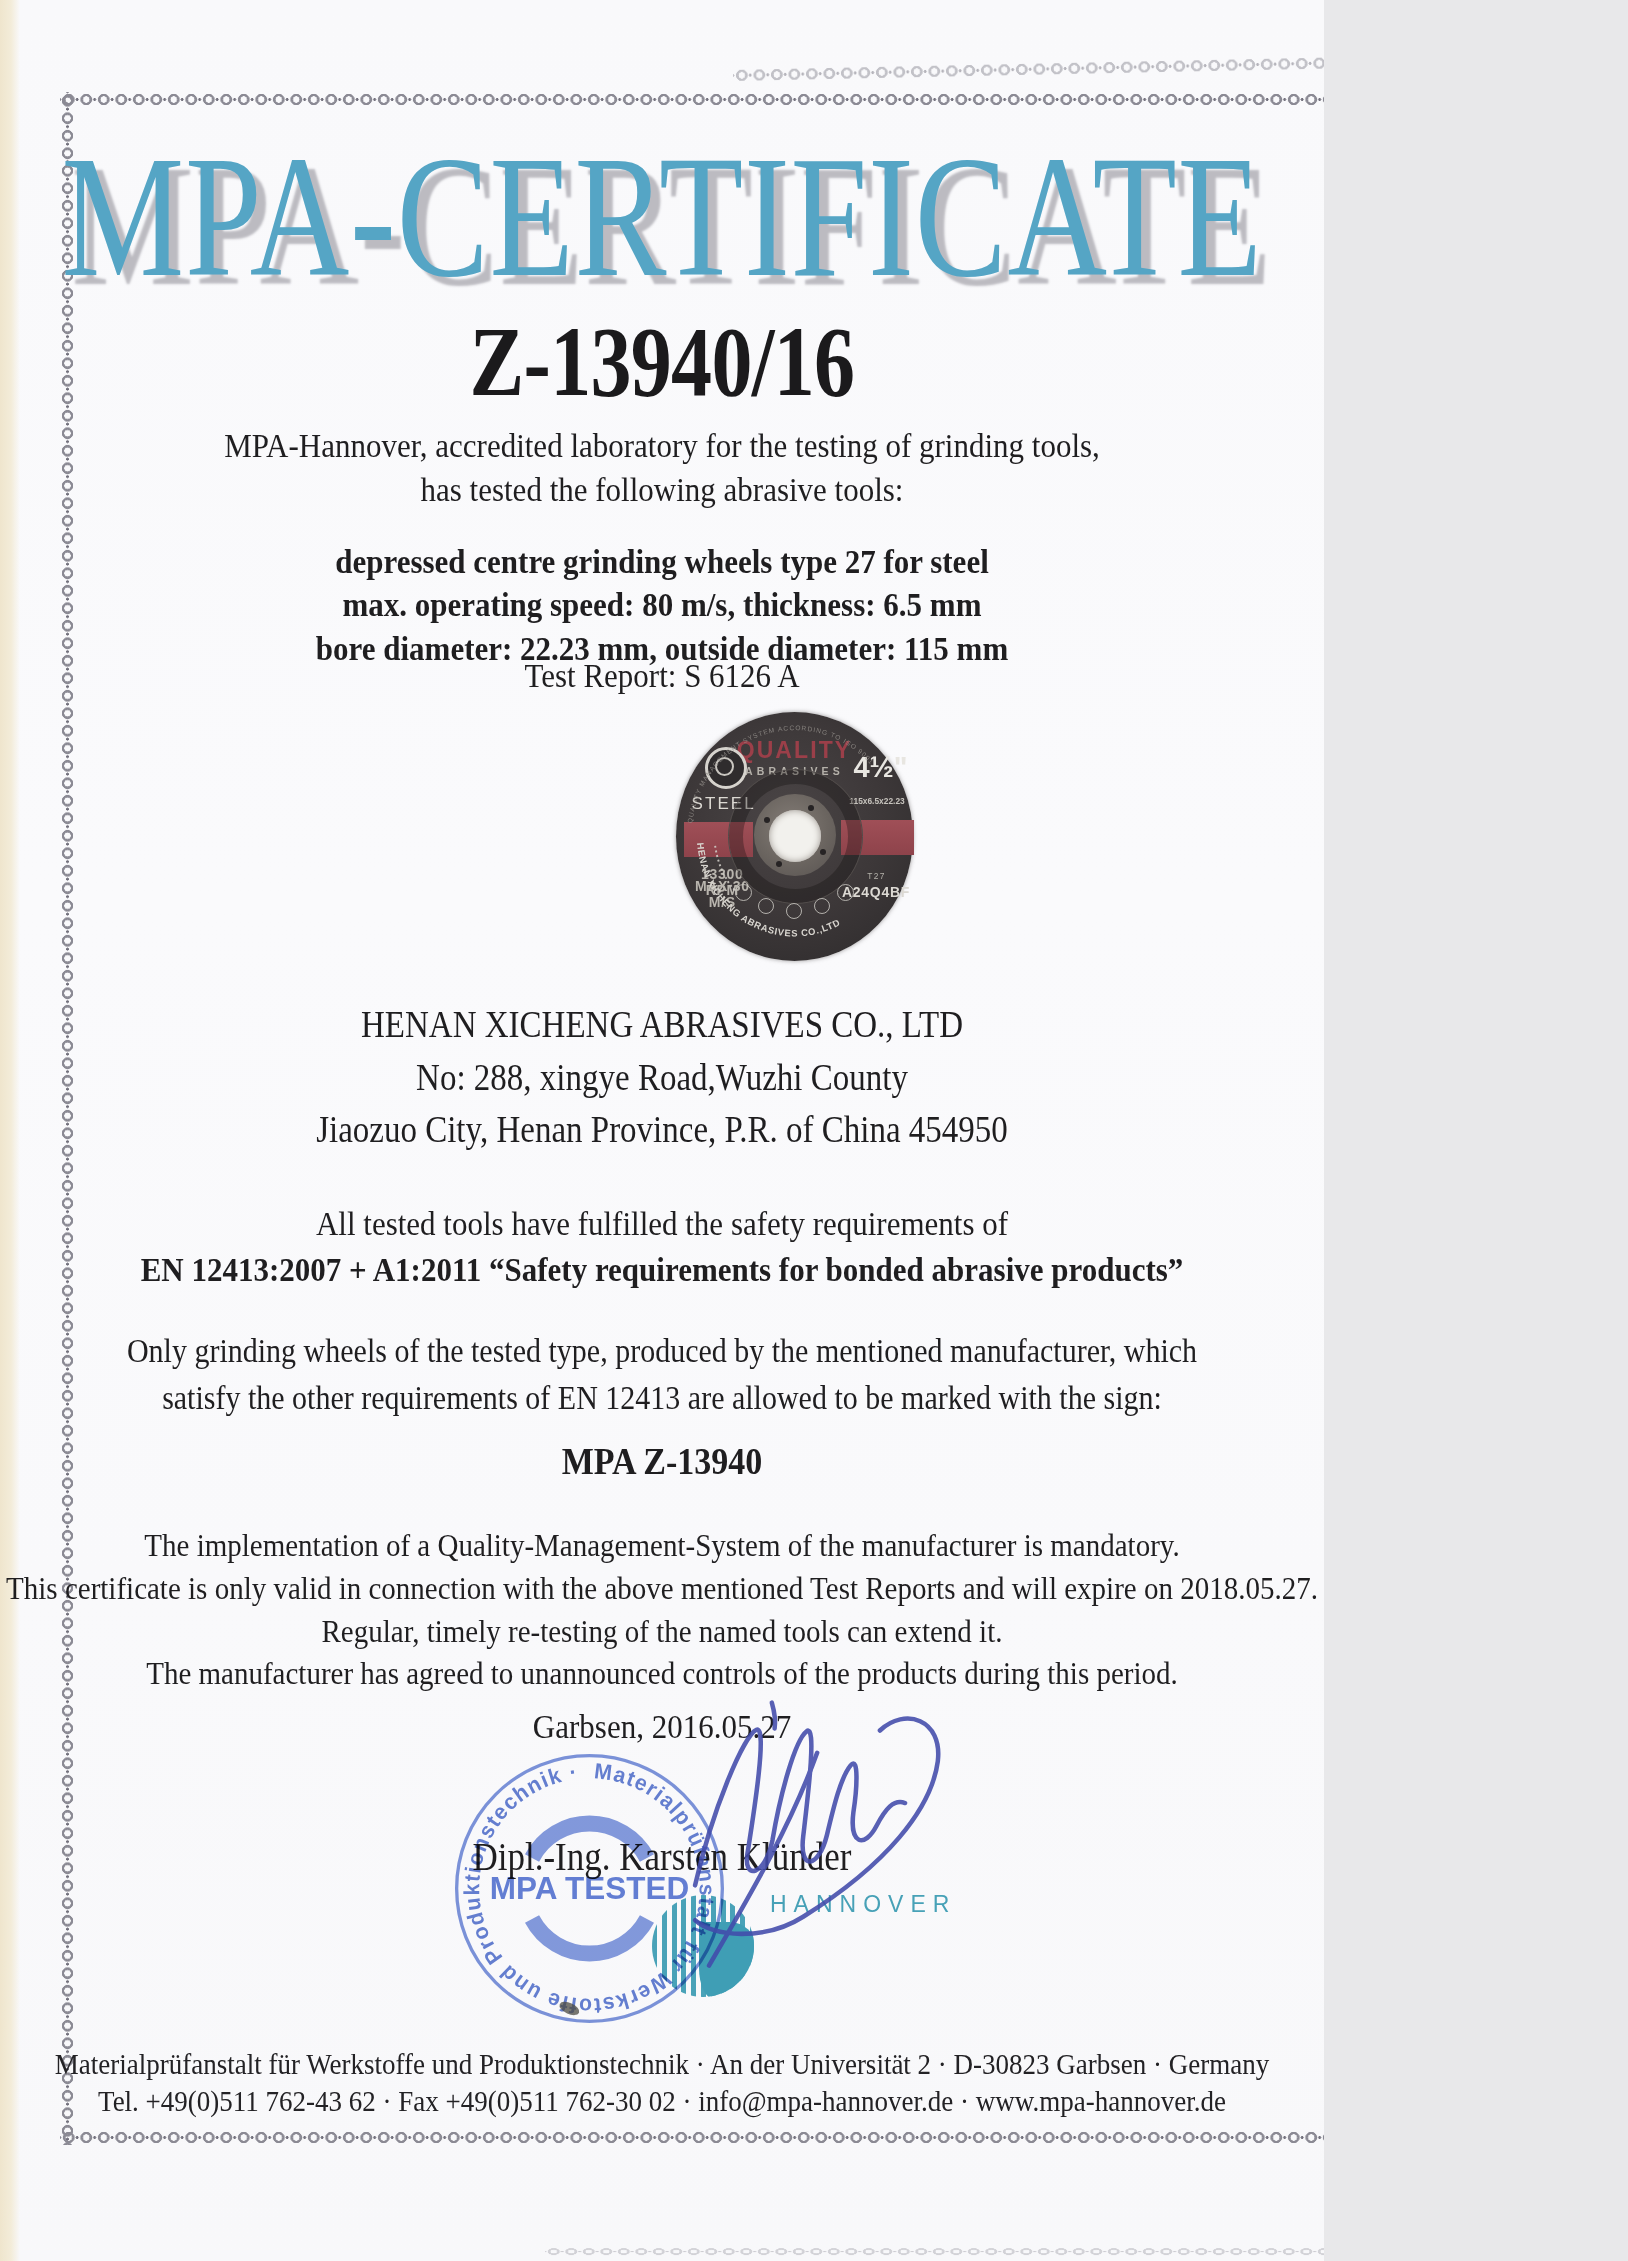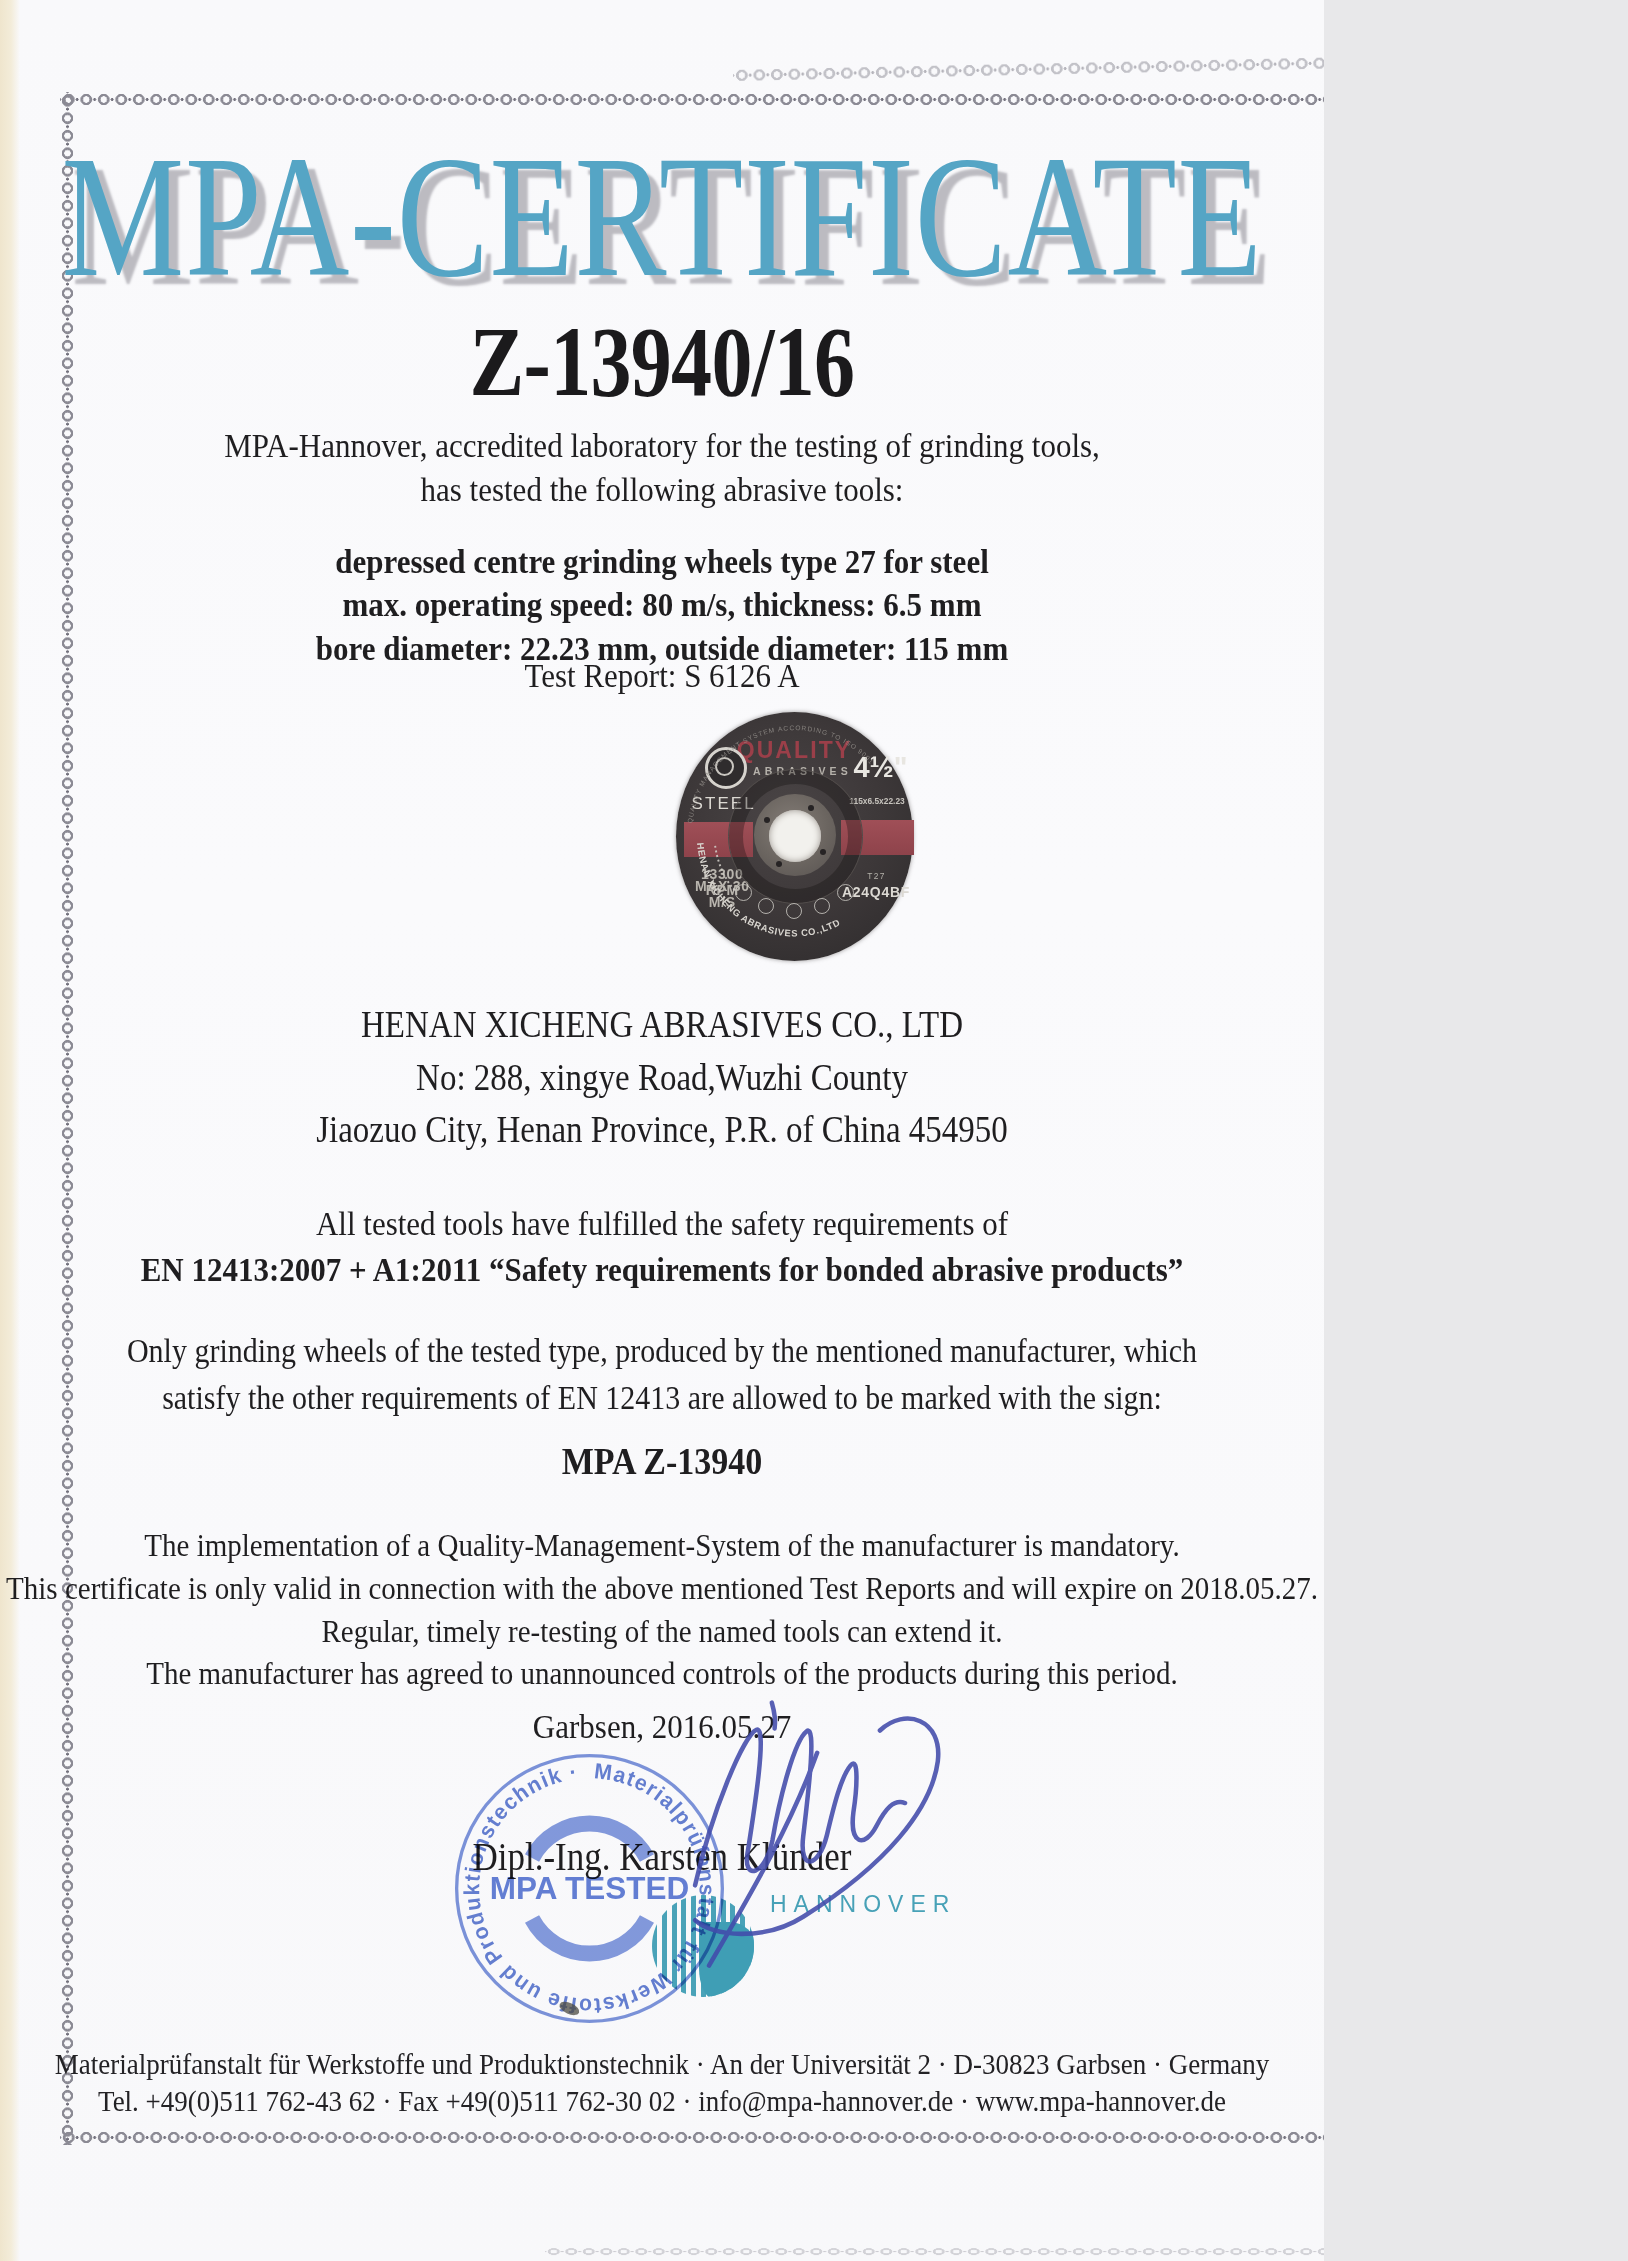--- a/index.html
+++ b/index.html
@@ -46,21 +46,21 @@
   .signer{top:1835px; font-size:35px; z-index:15;}
   .footer{top:2046px; font-size:27px; line-height:33px; color:#232225;}
   
   .wheel{left:676px; top:712px; width:237px; height:249px; z-index:12;}
   .disc{position:absolute; inset:0; border-radius:50%;
     background:radial-gradient(circle at 46% 42%, #4a4546 0%, #3d3839 50%, #302d2e 88%, #2b2829 100%);
     box-shadow:0 0 4.2px rgba(60,55,55,.5);}
   .wheel *{font-family:"Liberation Sans","DejaVu Sans",sans-serif;}
   .w-brand{position:absolute; left:0; top:25px; width:100%; text-align:center;
     font-size:23px; font-weight:bold; letter-spacing:2.1px; color:#9b3f49;}
-  .w-sub{position:absolute; left:8px; top:53px; width:100%; text-align:center;
+  .w-sub{position:absolute; left:0; top:53px; width:100%; text-align:center;
     font-size:10.5px; font-weight:bold; letter-spacing:4.2px; color:#b5b1aa;}
   .w-emblem{position:absolute; left:29px; top:35px; width:36px; height:36px; border-radius:50%;
     border:3.5px solid #d6d3cd; background:#2f2c2d;}
   .w-emblem-in{position:absolute; left:7px; top:7px; width:15.4px; height:15.4px; border-radius:50%;
     border:2.1px solid #c9c6c0;}
   .w-steel{position:absolute; left:11.2px; top:82px; width:73px; text-align:center;
     font-size:17px; font-weight:normal; letter-spacing:2.1px; color:#dcd9d3;}
   .w-band{position:absolute; height:35px; background:linear-gradient(180deg,#a04f57,#8e434b);}
   .w-band.left{left:7.7px; top:110px; width:69px;}
   .w-band.right{left:165px; top:108px; width:73px;}

